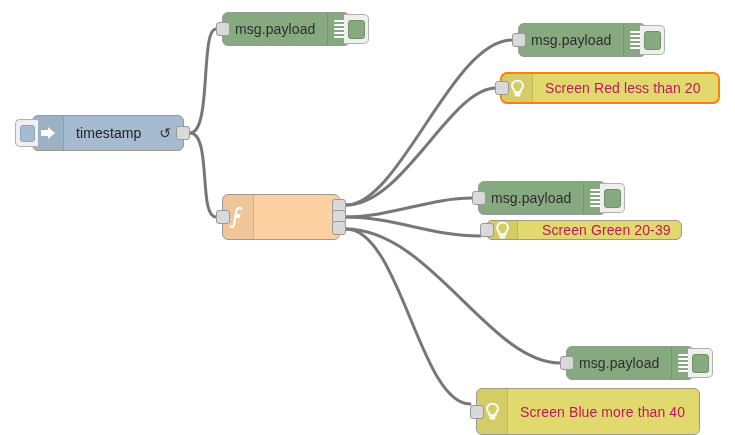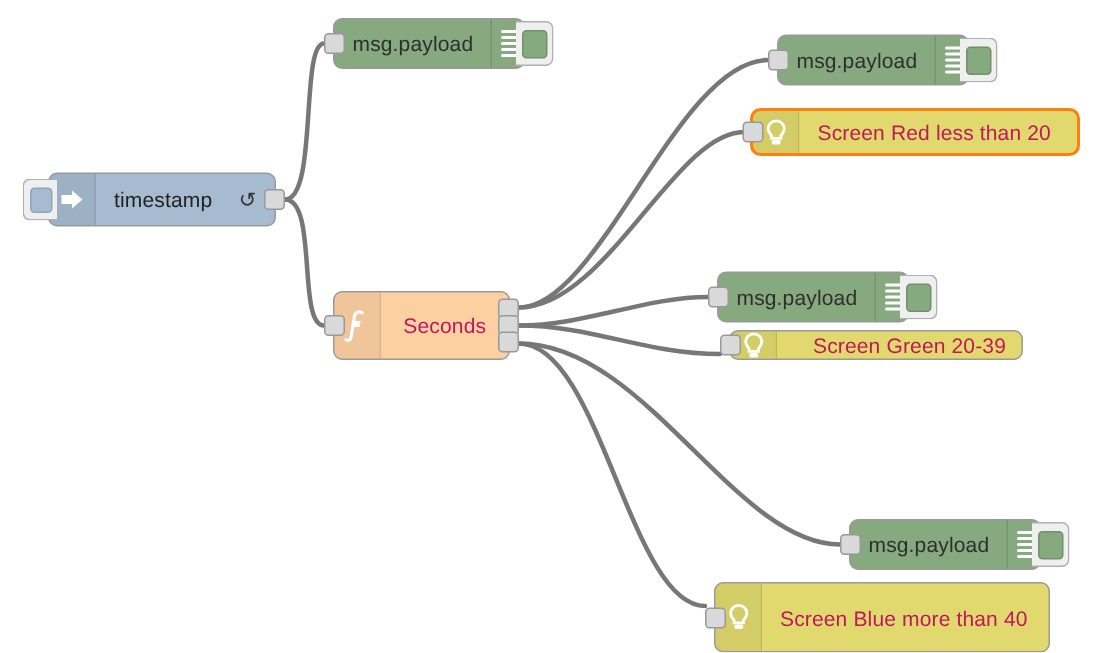--- a/index.html
+++ b/index.html
@@ -208,21 +208,20 @@
   </div>
 
   <div class="node func" id="n-func1" style="left: 222px; top: 194px; width: 118px; height: 46px;">
     <div class="port in"></div>
     <div class="icon-box">
       <svg class="glyph" width="18" height="22" viewBox="0 0 18 22">
         <path d="M12.5 2.5 C10 1 7.5 2.5 7.2 5.5 L6.6 9 H10.2 L9.9 11 H6.3 L5.2 18
                  C4.8 21 3 21.6 1.6 20.4" fill="none" stroke="#ffffff" stroke-width="2.1" stroke-linecap="round"></path>
       </svg>
     </div>
-    <div class="node-label centered">Seconds</div>
     <div class="port out o0"></div>
     <div class="port out o1"></div>
     <div class="port out o2"></div>
   </div>
 
   <div class="node debug" id="n-debug2" style="left: 518px; top: 23px; width: 128px; height: 34px;">
     <div class="port in"></div>
     <div class="node-label centered">msg.payload</div>
     <div class="debug-lines">
       <span></span>

